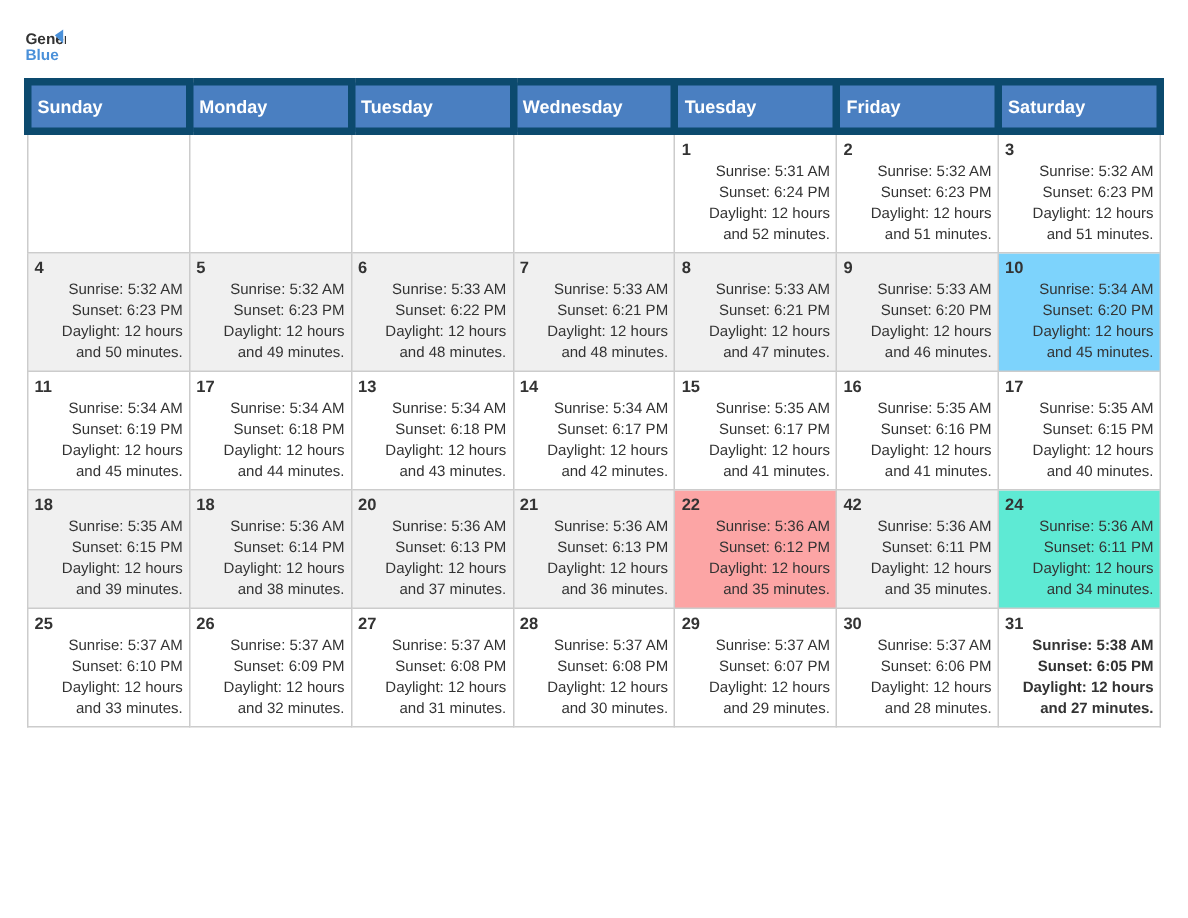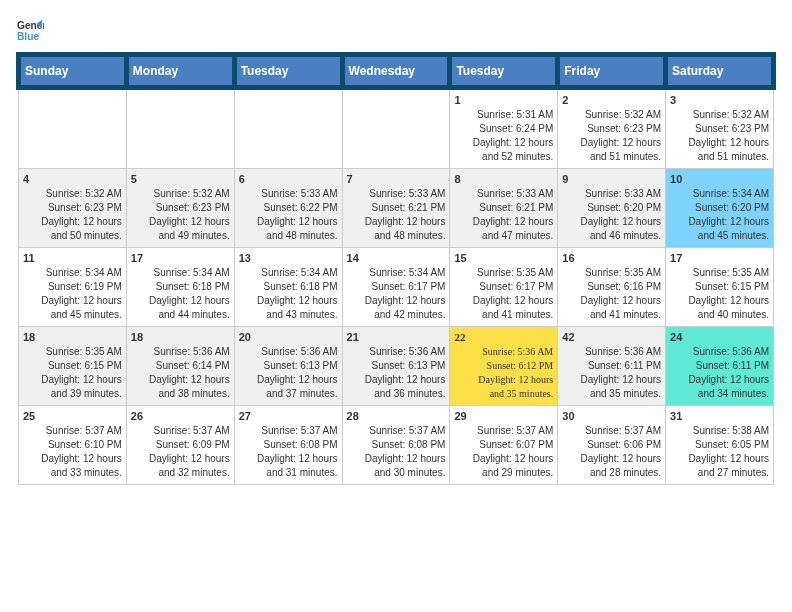--- a/index.html
+++ b/index.html
@@ -267,21 +267,21 @@
 Daylight: 12 hours
 and 37 minutes.</div>
         </td>
         <td style="background: rgb(240, 240, 240);">
           <div class="day-number">21</div>
           <div class="day-info" style="white-space: pre-line;">Sunrise: 5:36 AM
 Sunset: 6:13 PM
 Daylight: 12 hours
 and 36 minutes.</div>
         </td>
-        <td style="background: #fde047; font-family: Liberation Serif, serif;">
+        <td style="background: #fca5a5;">
           <div class="day-number">22</div>
           <div class="day-info" style="white-space: pre-line;">Sunrise: 5:36 AM
 Sunset: 6:12 PM
 Daylight: 12 hours
 and 35 minutes.</div>
         </td>
         <td style="background: rgb(240, 240, 240);">
           <div class="day-number">42</div>
           <div class="day-info" style="white-space: pre-line;">Sunrise: 5:36 AM
 Sunset: 6:11 PM
@@ -334,20 +334,20 @@
         </td>
         <td>
           <div class="day-number">30</div>
           <div class="day-info" style="white-space: pre-line;">Sunrise: 5:37 AM
 Sunset: 6:06 PM
 Daylight: 12 hours
 and 28 minutes.</div>
         </td>
         <td>
           <div class="day-number">31</div>
-          <div class="day-info" style="white-space: pre-line;">Sunrise: 5:38 AM
+          <div class="day-info" style="white-space: pre-line; font-weight: bold;">Sunrise: 5:38 AM
 Sunset: 6:05 PM
 Daylight: 12 hours
 and 27 minutes.</div>
         </td>
       </tr>
     </tbody>
 </table>
 
 </body></html>

